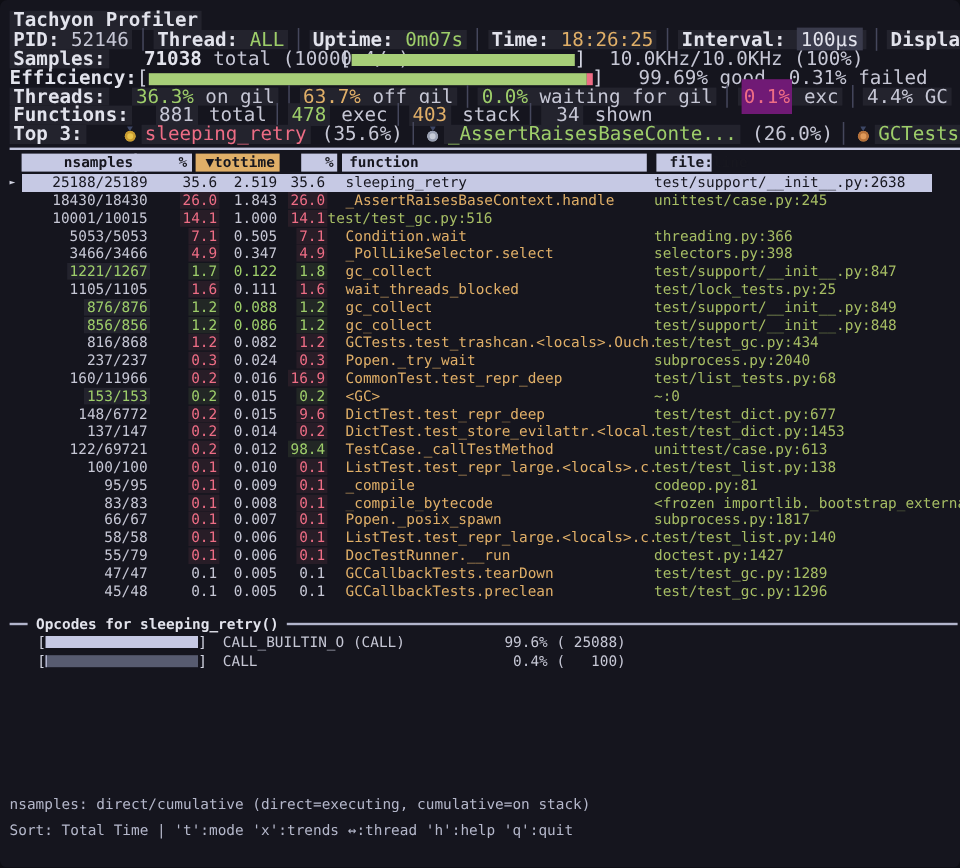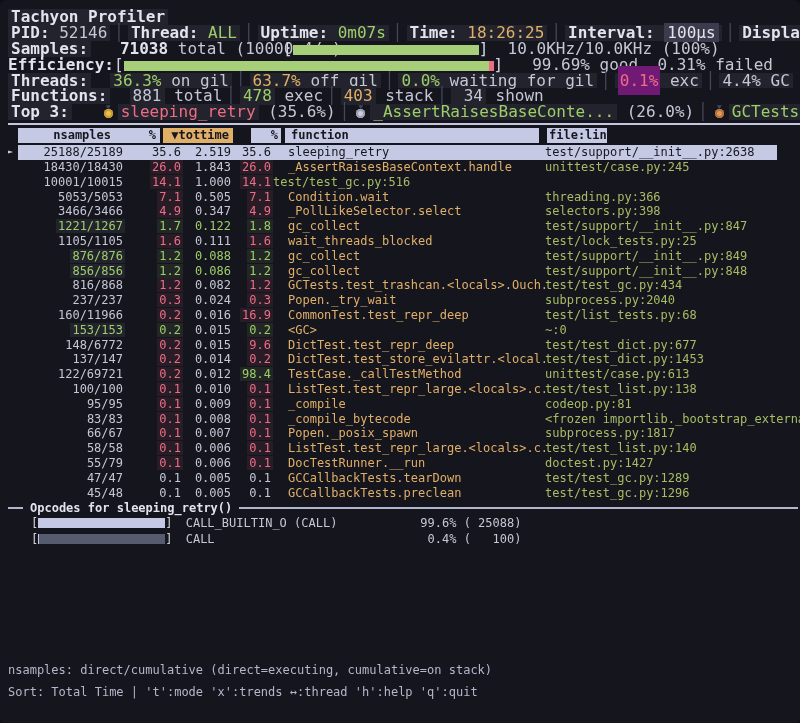--- a/index.html
+++ b/index.html
@@ -37,38 +37,38 @@
   .divider{height:2px;background:#c3c6de;margin-top:3px}
   
   .thead{position:relative;height:17px;margin-top:2px}
   .hcell{position:absolute;top:1px;height:15px;line-height:15px;background:var(--lavender);
     color:var(--seltext);font-weight:bold;white-space:pre}
   .hc-ns{left:10px;width:96px;text-align:right;padding-right:3px}
   .hc-p1{left:104px;width:48px;text-align:right;padding-right:4px}
   .hc-tt{left:155px;width:70px;text-align:right;padding-right:4px;background:var(--orange)}
   .hc-p2{left:243px;width:30px;text-align:right;padding-right:3px}
   .hc-fn{left:277px;width:254px;padding-left:6px}
-  .hc-fl{left:539px;width:60px;padding-left:2px}
+  .hc-fl{left:539px;width:46px;padding-left:11px}
   .tbody{margin-top:1px}
   .trow{position:relative;display:flex;height:14.8px;line-height:14.8px;padding-left:10px;white-space:pre}
   .trow.selected{background:linear-gradient(90deg,transparent 0 10px,var(--lavender) 10px 769px,transparent 769px)}
   .trow.selected .cell i, .trow.selected .cell{color:var(--seltext)}
   .cell{display:block;white-space:pre;overflow:hidden}
   .cell i{font-style:normal;padding:0 2px}
   .c-ns{width:107px;text-align:right}
   .c-p1{width:58px;text-align:right}
   .c-tt{width:50px;text-align:right}
   .c-p2{width:40px;text-align:right}
   .c-fn{width:272px;padding-left:15px}
   .c-fl{flex:1}
   .hl-p{background:rgba(238,109,133,.09)} .hl-g{background:rgba(158,206,106,.10)}
   .hl-ns{background:rgba(205,208,228,.08)}
   .marker{position:absolute;left:0;top:0;font-size:8px;color:#d0d2e0}
   
-  .opsep{display:flex;align-items:center;height:15px;margin-top:0}
+  .opsep{display:flex;align-items:center;height:15px;margin-top:12px}
   .opsep .ln{height:2px;background:#b2b5cc}
   .opsep .l1{width:15px} .opsep .l2{flex:1;margin-right:2px}
   .opsep .optitle{font-weight:bold;color:var(--bold);padding:0 7px;white-space:pre}
   .oprow{height:16px;line-height:16px;padding-left:23px;white-space:pre}
   .optrack{display:inline-block;width:127px;height:10px;background:var(--track);vertical-align:-1px}
   .opfill{height:100%;background:var(--lavender)}
   .op-name{display:inline-block;width:237px;padding-left:6px;white-space:pre}
   .op-stats{display:inline-block;width:112px;text-align:right;white-space:pre}
   .footer-line{position:absolute;left:8px;white-space:pre;color:var(--dim)}
   #footer1{top:663px} #footer2{top:685px}

